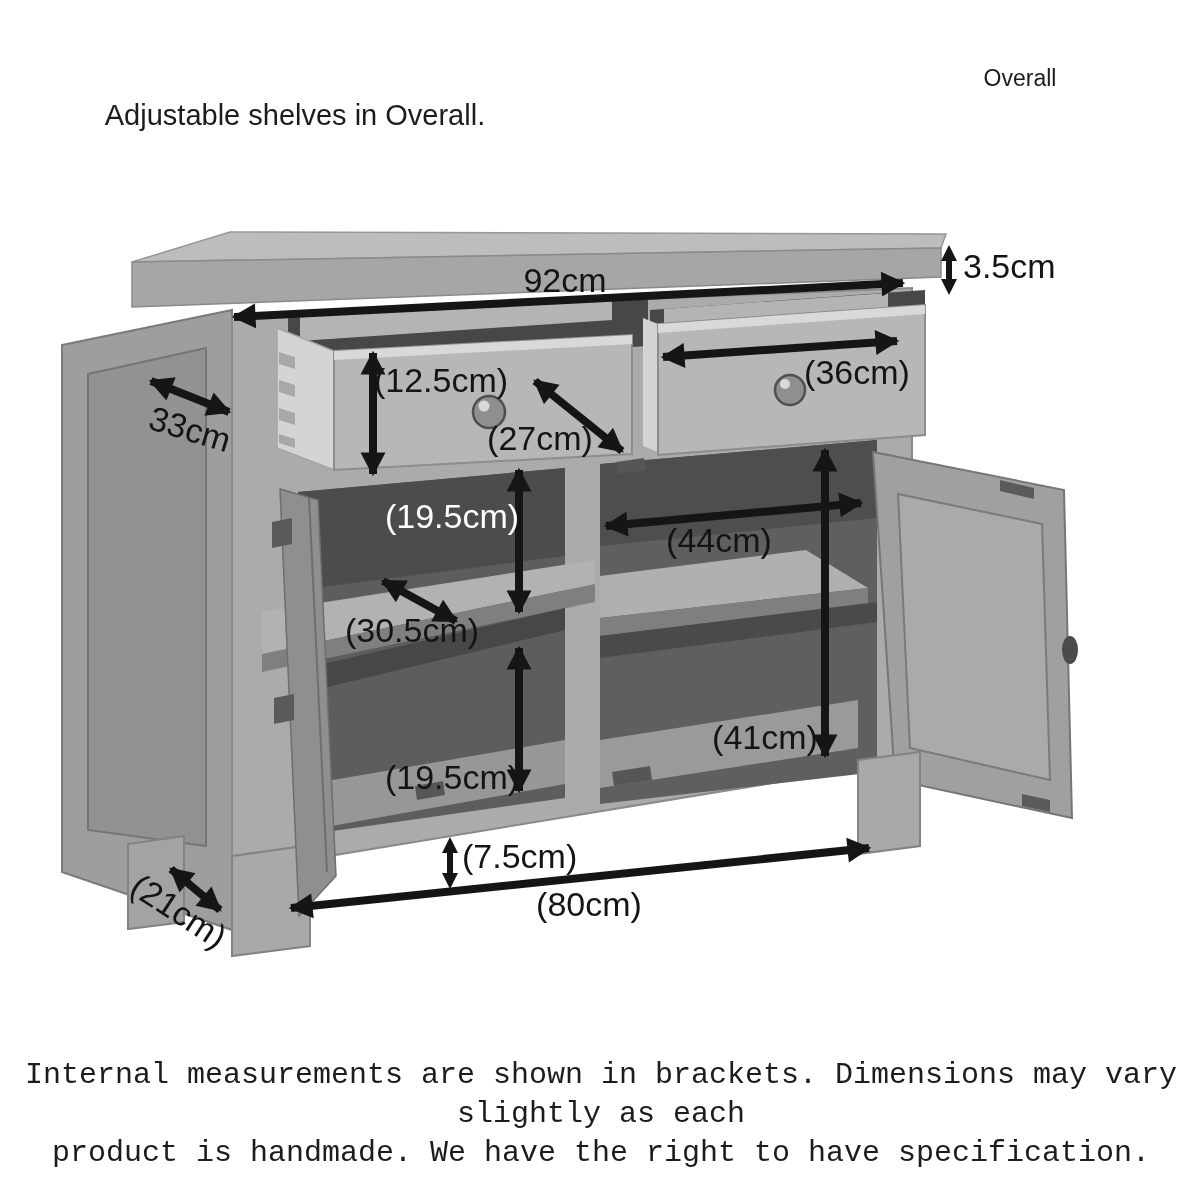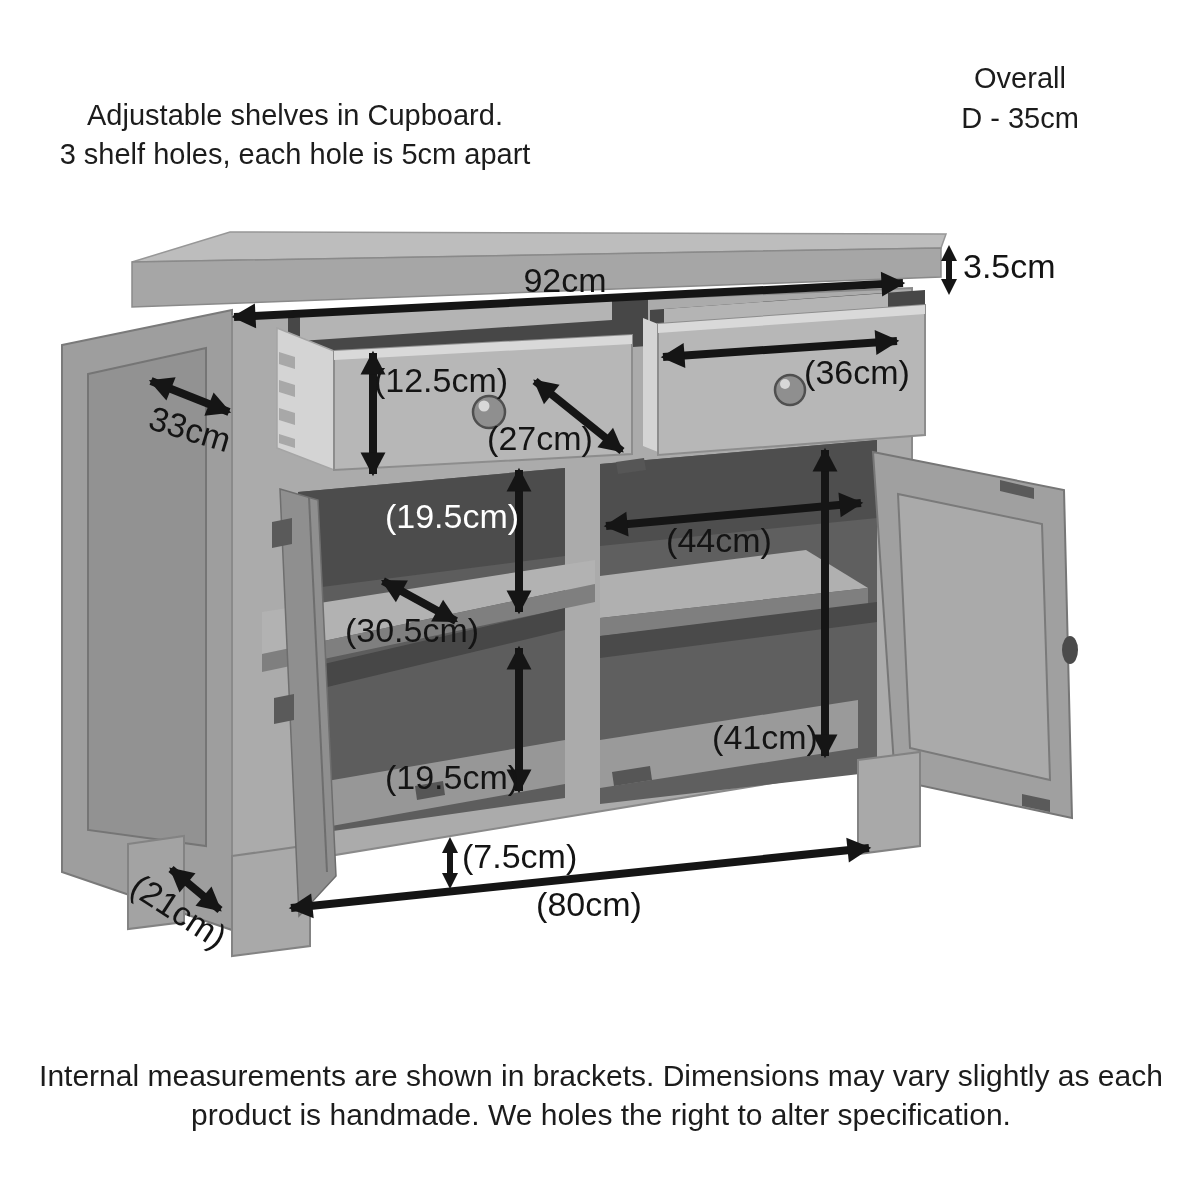--- a/index.html
+++ b/index.html
@@ -10,49 +10,47 @@
     font-family:"Liberation Sans", sans-serif;
     color:#1a1a1a;
     overflow:hidden;
   }
   .note-block{
     position:absolute;left:28px;top:96px;width:534px;
     text-align:center;font-size:29px;line-height:39px;color:#1c1c1c;
   }
   .overall-block{
     position:absolute;left:906px;top:58px;width:228px;
-    text-align:center;font-size:29px;line-height:40px;color:#1c1c1c;
+    text-align:center;font-size:23px;line-height:40px;color:#1c1c1c;
   }
   .footer-block{
     position:absolute;left:0;top:1056px;width:1202px;
-    text-align:center;font-size:30px;line-height:39px;color:#1c1c1c;
+    text-align:center;font-size:30px;line-height:39px;color:#1c1c1c;font-family:Liberation Mono, monospace;
   }
   svg.diagram{position:absolute;left:0;top:0;}
   .dim-label{
     font-family:"Liberation Sans", sans-serif;
     font-size:34px;fill:#141414;
   }
   .dim-label-light{fill:#ffffff;}
   .dim-line{stroke:#151515;stroke-width:8;fill:none;}
   .dim-small{stroke:#151515;stroke-width:6;fill:none;}
   .dim-head{fill:#151515;stroke:none;}
 </style>
 </head>
 <body>
 
 <div class="canvas">
 
   <div class="note-block">
-    <div>Adjustable shelves in Cupboard.</div>
-    <div>3 shelf holes, each hole is 5cm apart</div>
+    <div>Adjustable shelves in Overall.</div>
   </div>
 
   <div class="overall-block">
     <div>Overall</div>
-    <div>D - 35cm</div>
   </div>
 
   <svg class="diagram" width="1202" height="1202" viewBox="0 0 1202 1202">
     <defs>
       <marker id="ah" viewBox="0 0 12 12" refX="10" refY="6" markerWidth="3.4" markerHeight="3.4" orient="auto-start-reverse">
         <path d="M0.5,0.5 L11,6 L0.5,11.5 z" fill="#151515"></path>
       </marker>
     </defs>
 
     <g>
@@ -200,16 +198,16 @@
       <g>
         <line class="dim-line" x1="171" y1="869" x2="220" y2="910" marker-start="url(#ah)" marker-end="url(#ah)"></line>
         <text class="dim-label" x="179" y="911" text-anchor="middle" dominant-baseline="central" transform="rotate(33 179 911)">(21cm)</text>
       </g>
 
     </g>
   </svg>
 
   <div class="footer-block">
     <div>Internal measurements are shown in brackets. Dimensions may vary slightly as each</div>
-    <div>product is handmade. We holes the right to alter specification.</div>
+    <div>product is handmade. We have the right to have specification.</div>
   </div>
 
 </div>
 
 </body></html>

